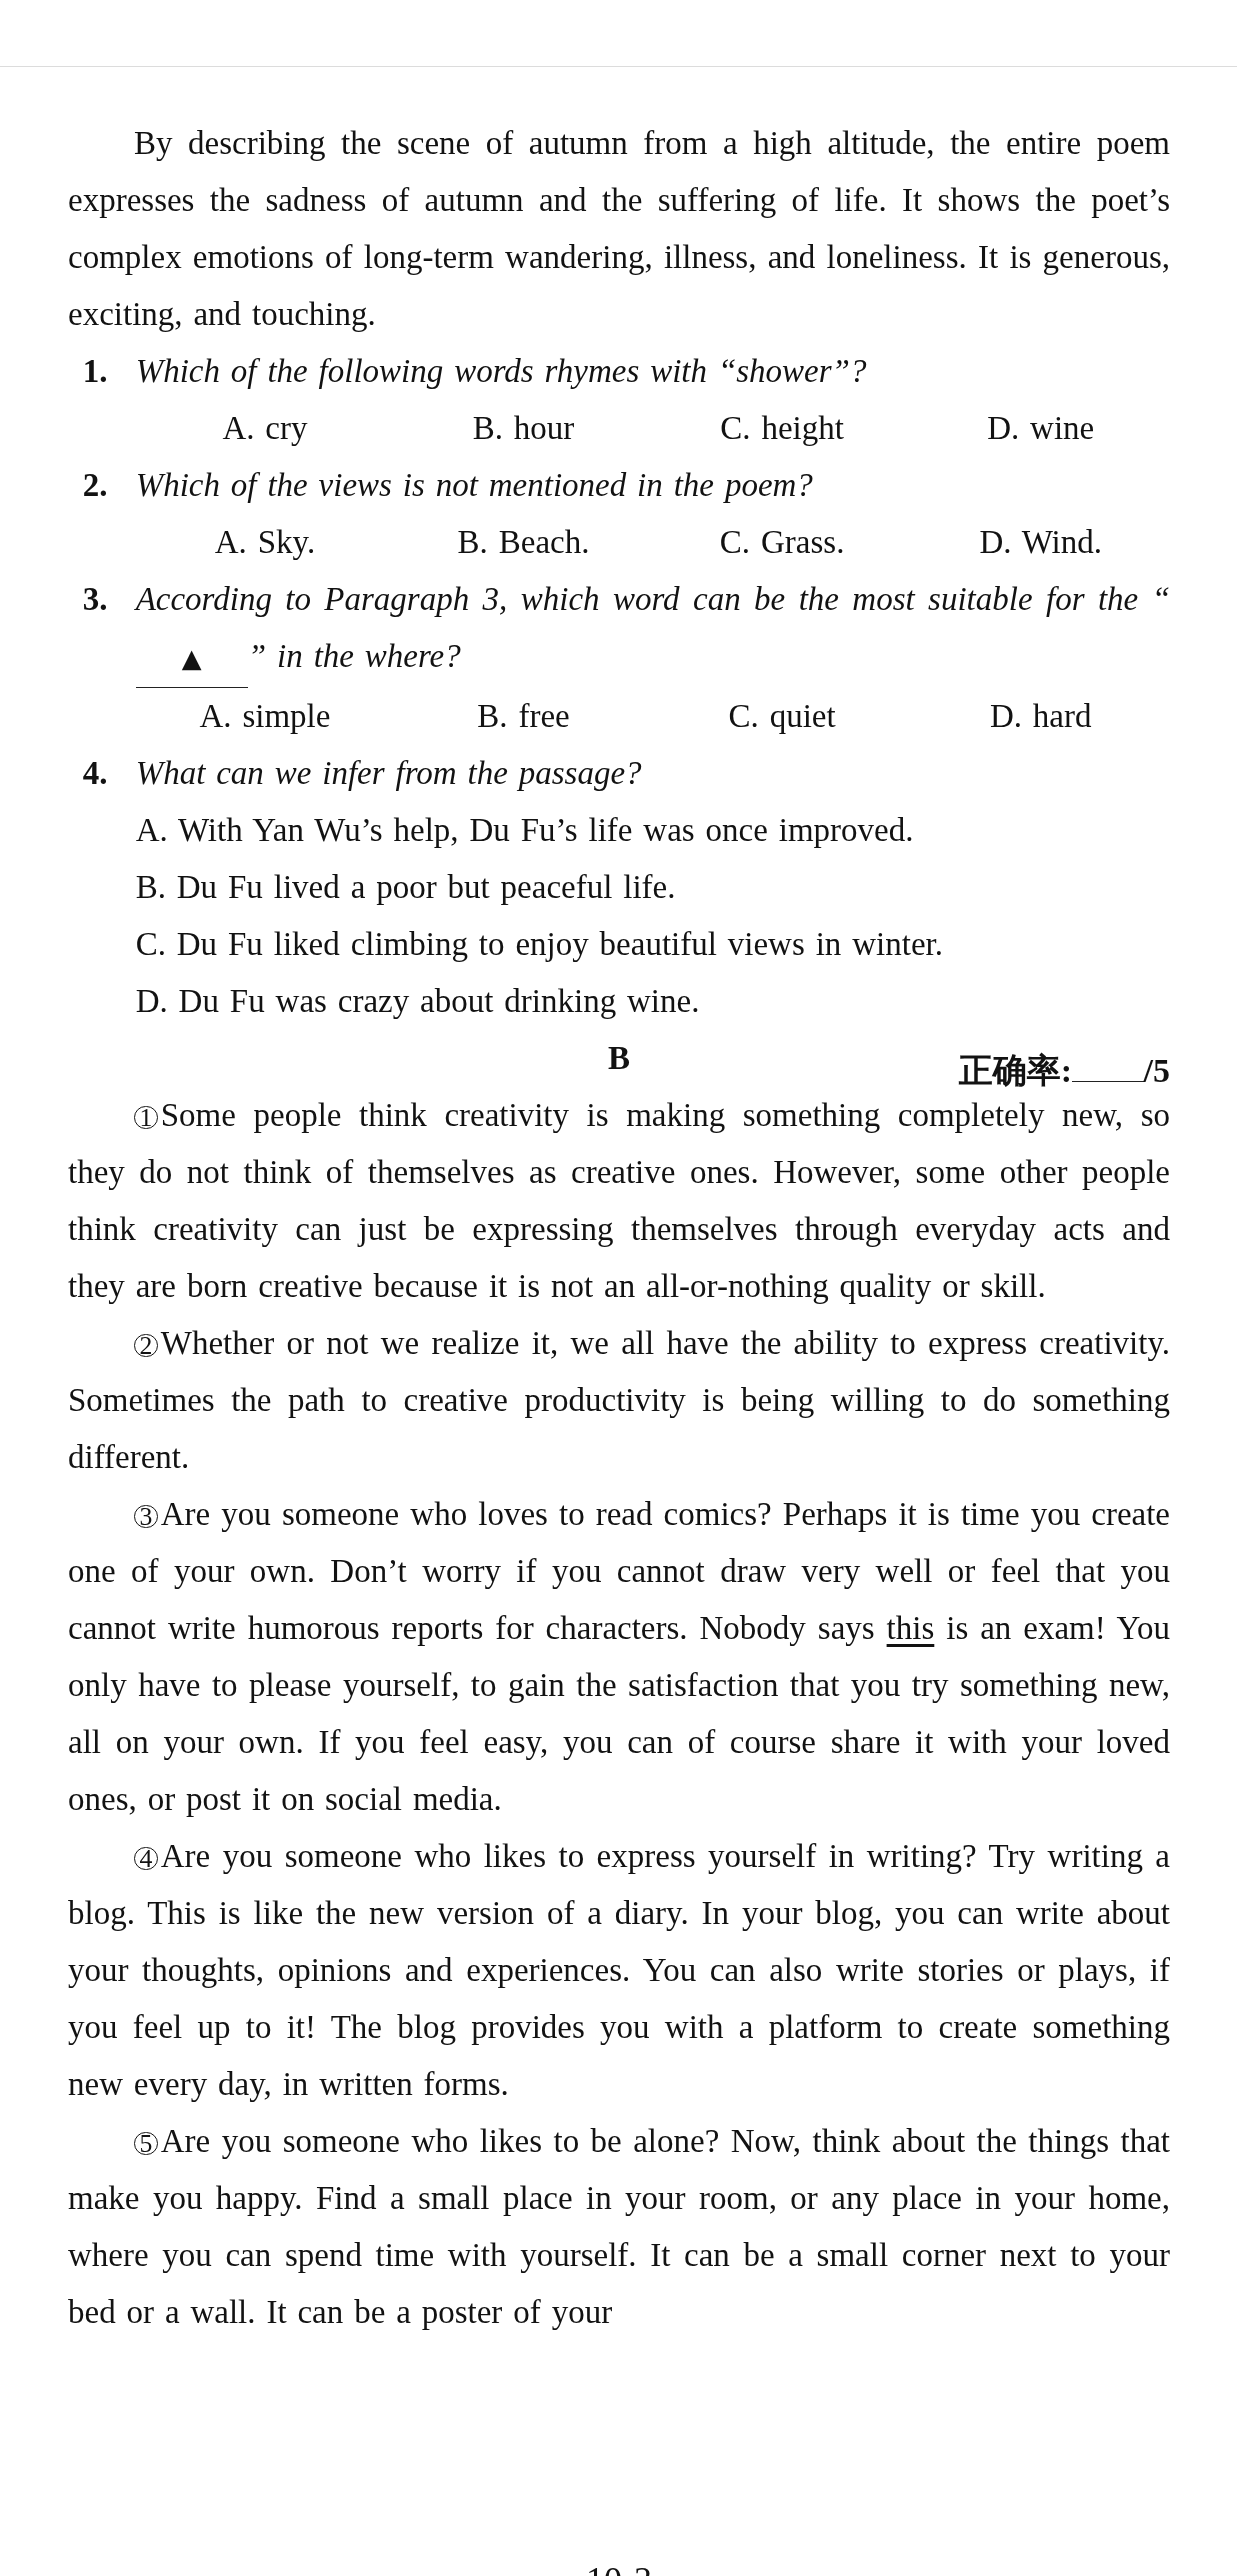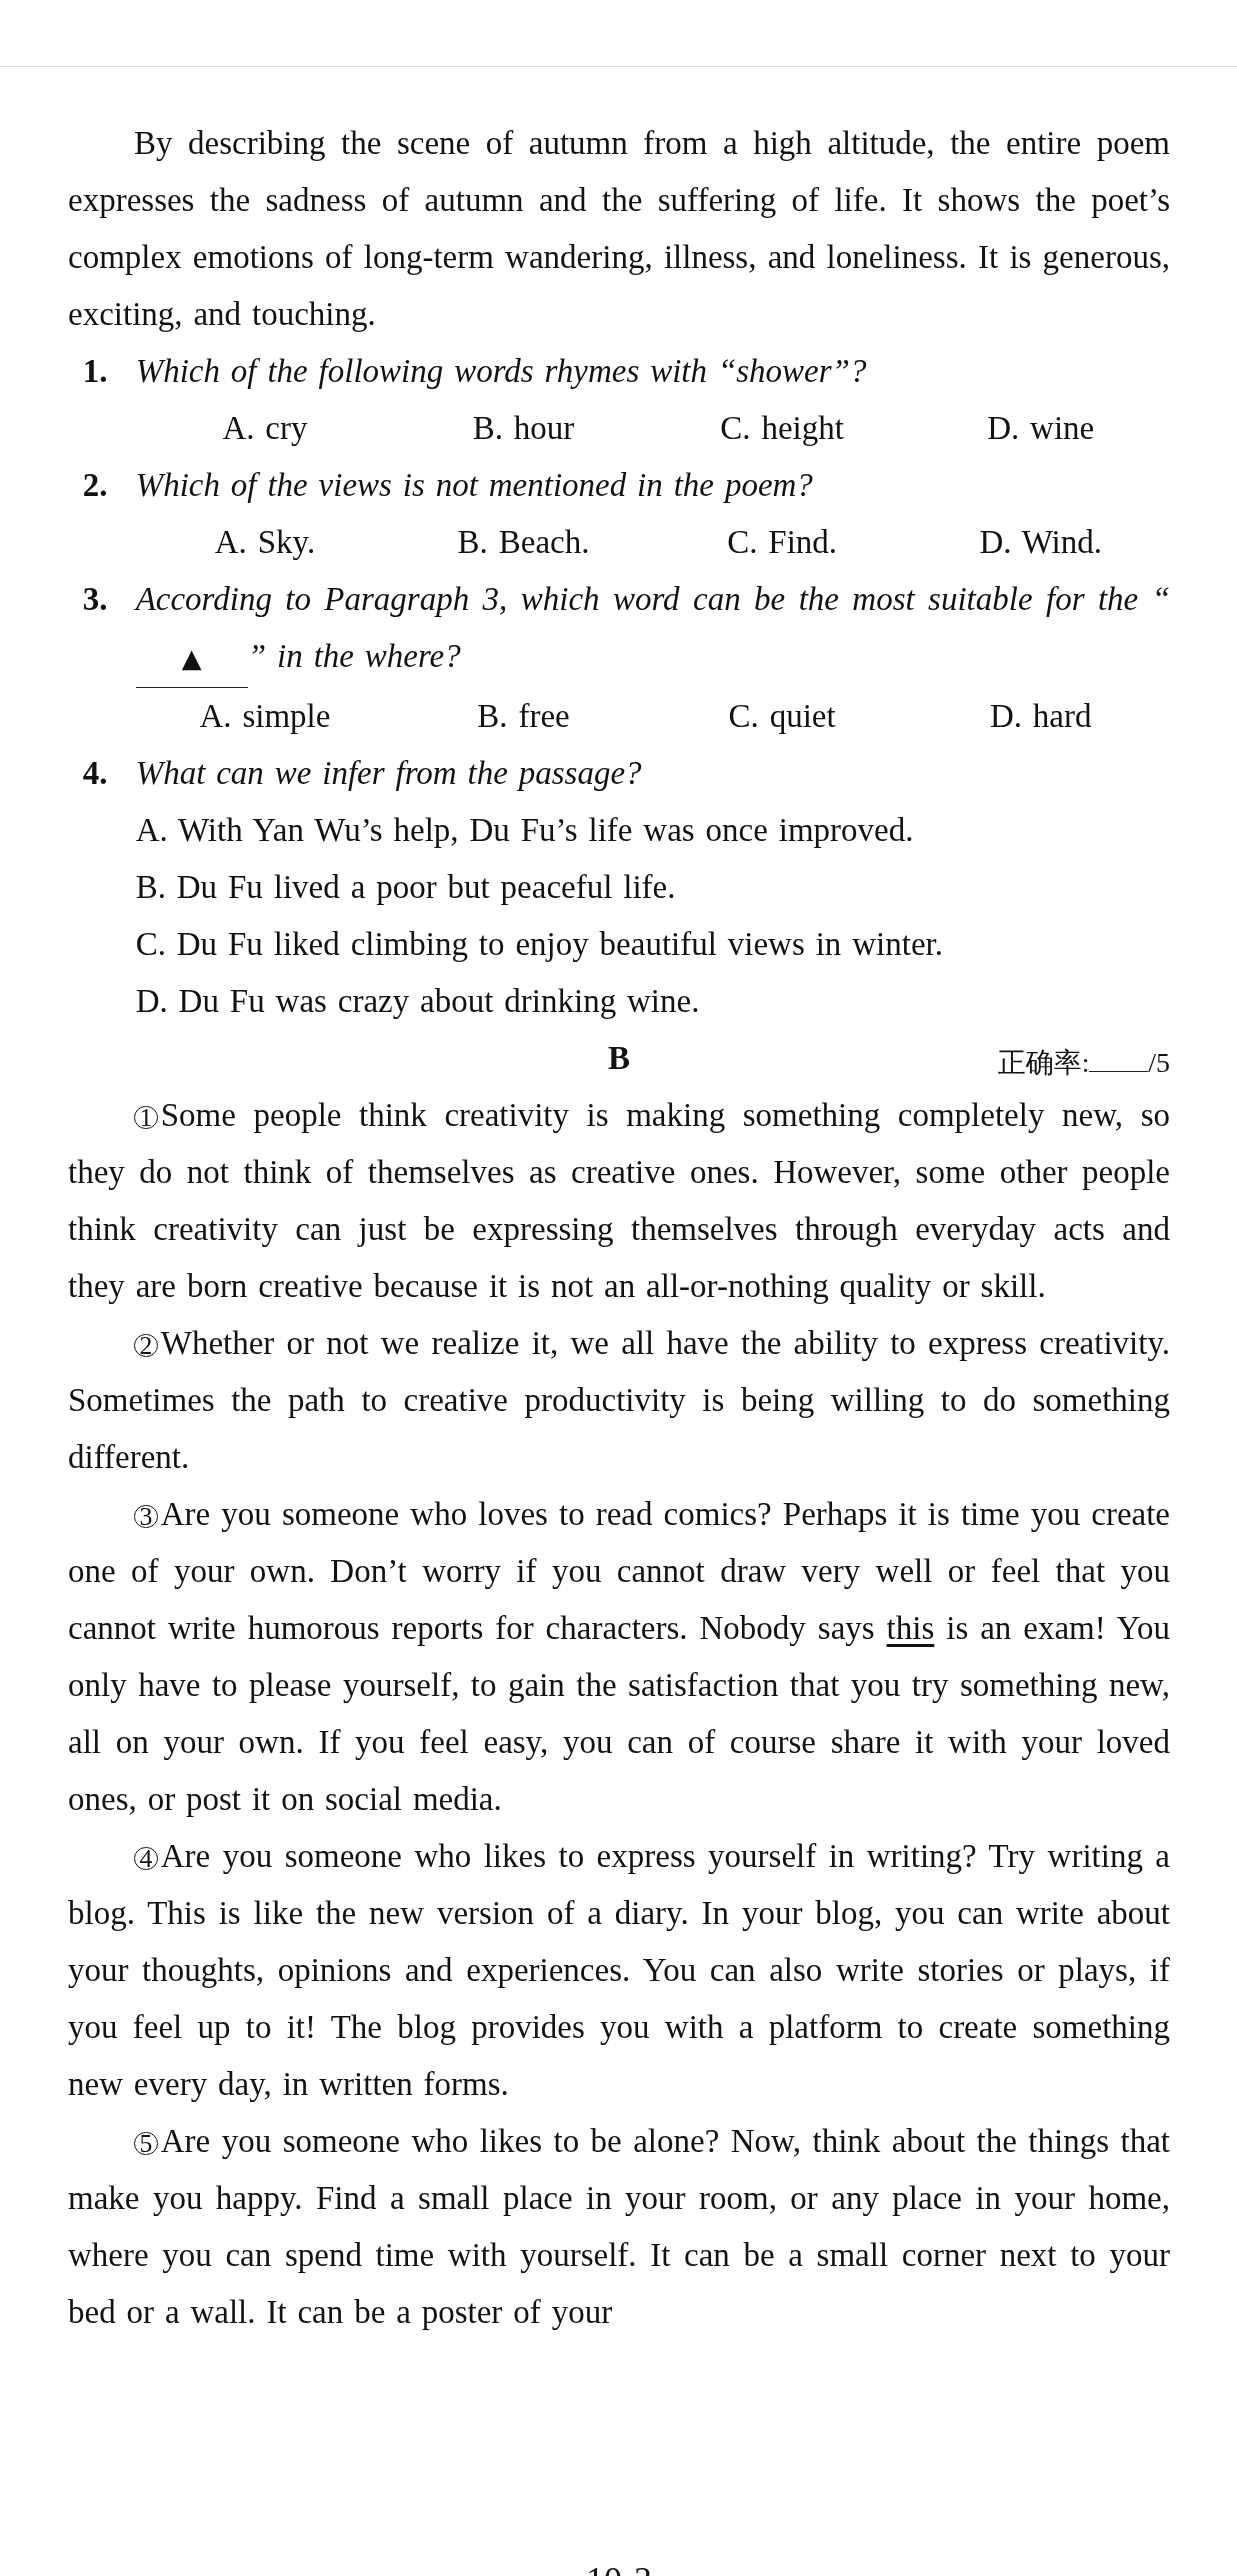--- a/index.html
+++ b/index.html
@@ -54,23 +54,23 @@
   }
   .answer-blank .tri { font-size:0.78em; font-family:"DejaVu Serif","DejaVu Sans",serif; }
 
   
   .section-line {
     position:relative;
     text-align:center;
   }
   .section-title { font-weight:bold; }
   .accuracy {
-    position:absolute; right:0; top:4px;
-    font-weight:normal;
-    font-size:28px;
+    position:absolute; right:0; top:12px;
+    font-weight:bold;
+    font-size:34px;
   }
   .blank-line {
     display:inline-block;
     width:2.1em;
     border-bottom:1.4px solid #222;
   }
 
   
   .marker {
     display:inline-flex;
@@ -116,21 +116,21 @@
         <span>D. wine</span>
       </div>
     </div>
 
     <div class="question">
       <span class="qnum">2.</span>
       <div class="q-line">Which of the views is not mentioned in the poem?</div>
       <div class="options-row">
         <span>A. Sky.</span>
         <span>B. Beach.</span>
-        <span>C. Find.</span>
+        <span>C. Grass.</span>
         <span>D. Wind.</span>
       </div>
     </div>
 
     <div class="question">
       <span class="qnum">3.</span>
       <div class="q-line">
         <span>According to Paragraph 3, which word can be the most suitable for the “</span><span class="answer-blank"><span class="tri">▲</span></span><span>” in the where?</span>
       </div>
       <div class="options-row">

